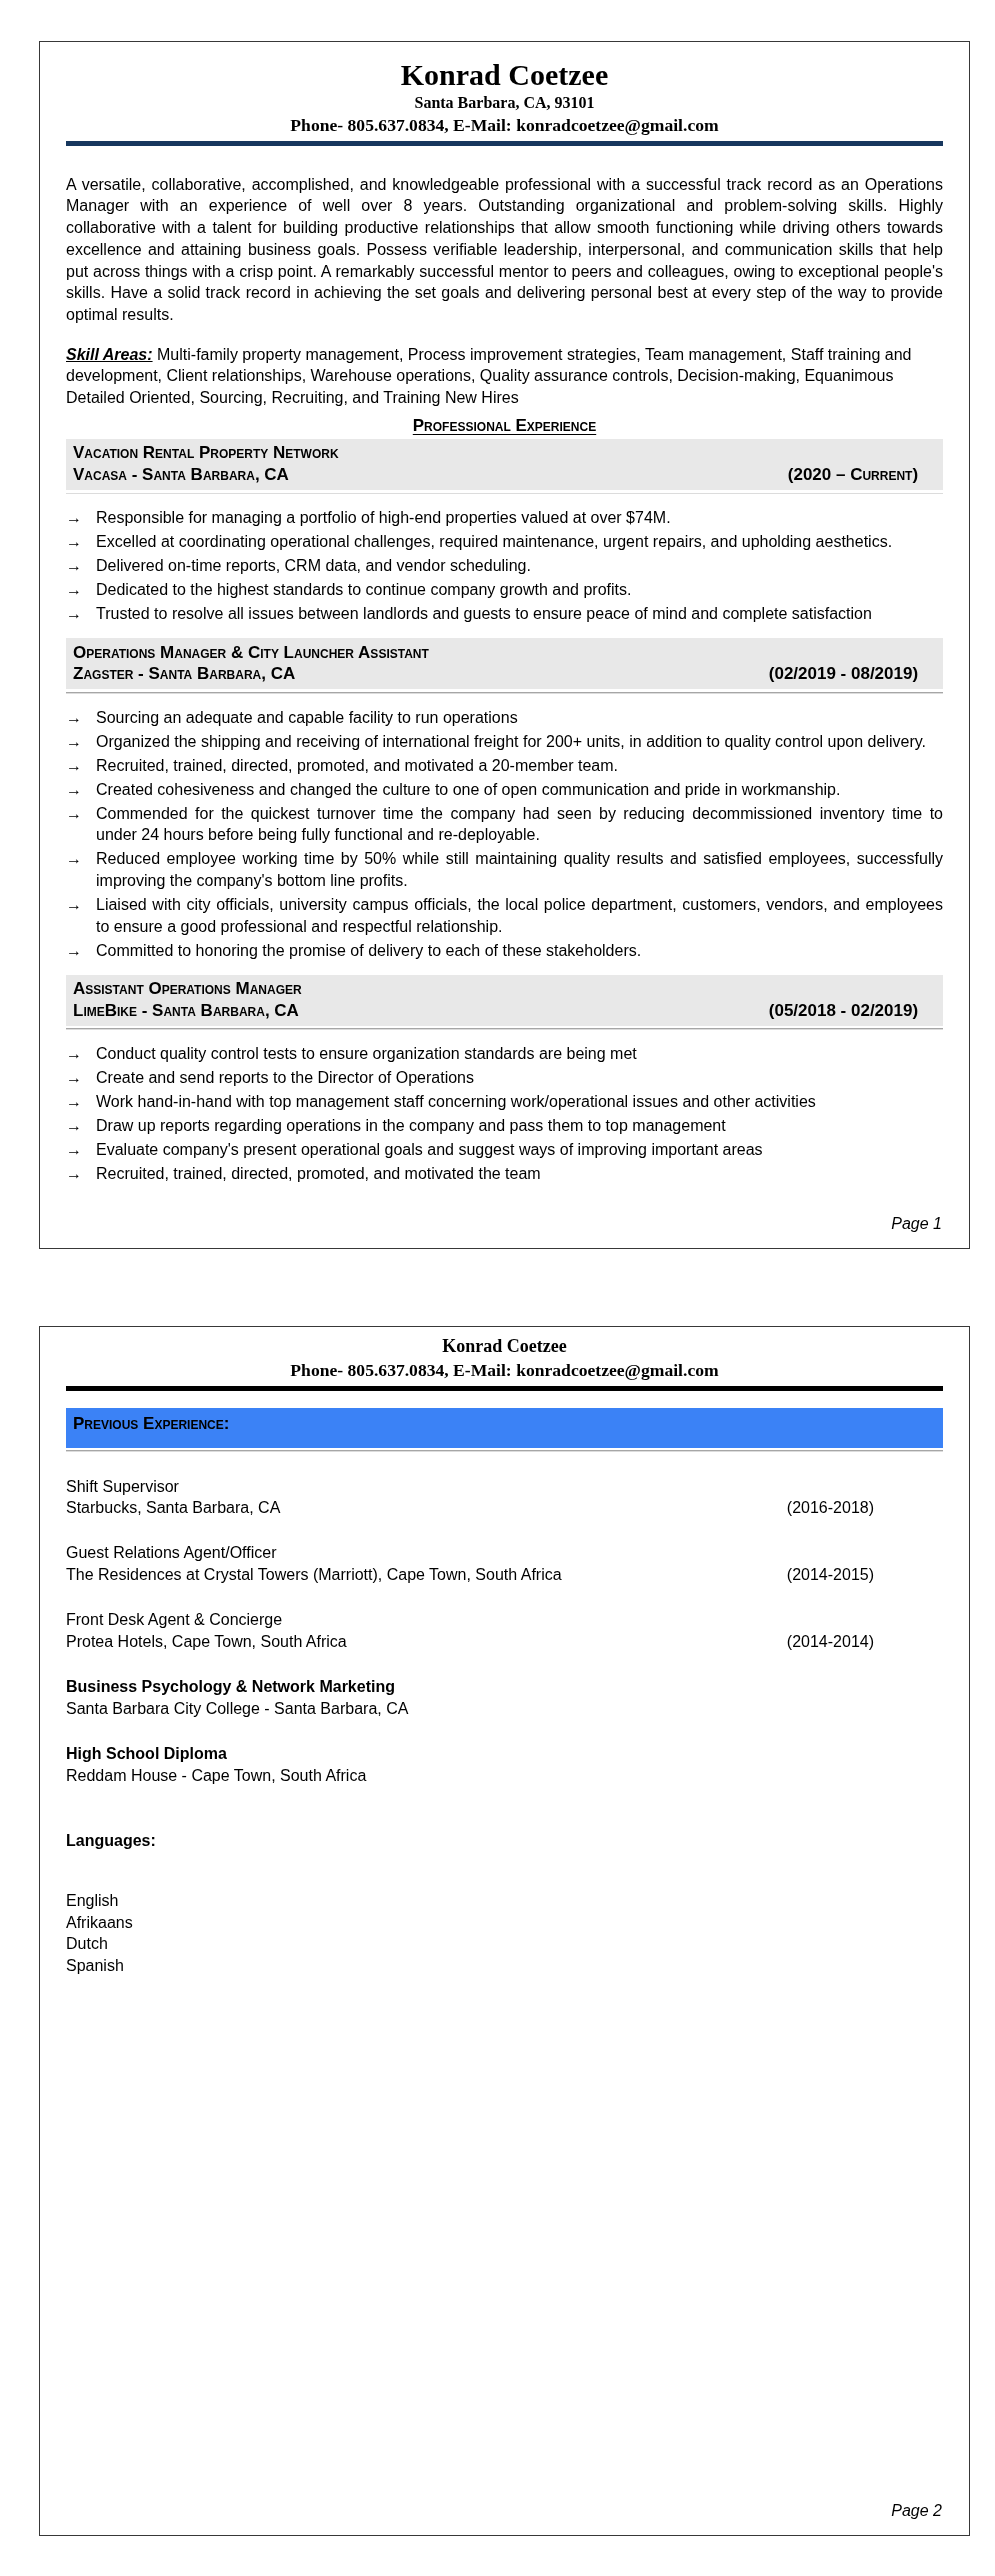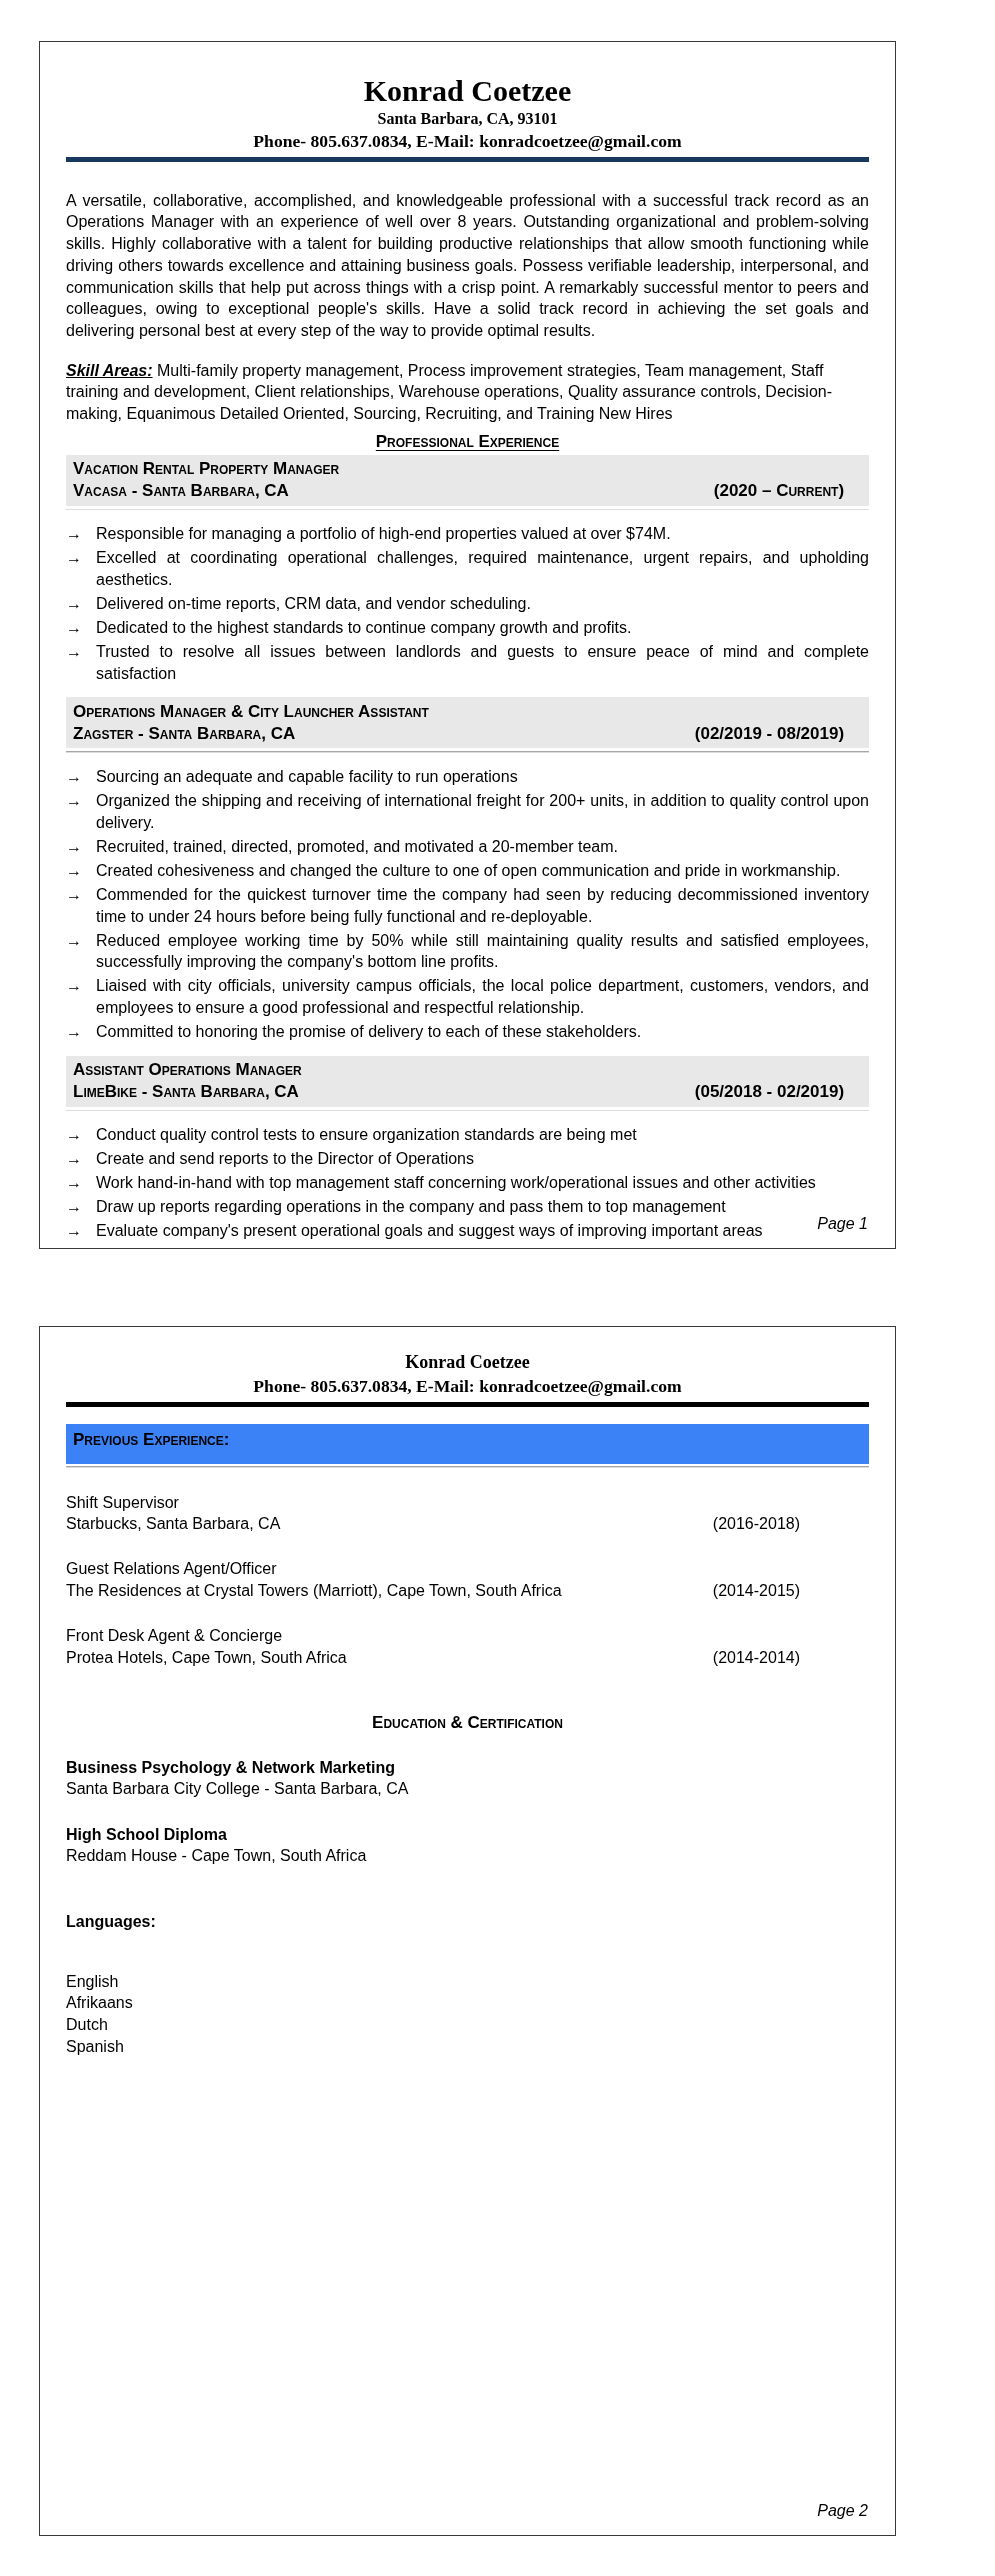--- a/index.html
+++ b/index.html
@@ -2,22 +2,22 @@
 <html style="font-size:9.4px"><head>
 <meta charset="utf-8">
 <style>
   * { margin:0; padding:0; box-sizing:border-box; }
   html,body { background:#ffffff; }
   body {
     width:995px; height:2576px; position:relative;
     font-family:"Liberation Sans", sans-serif; color:#000;
   }
   .page {
-    width:857px; margin-left:39px; background:#fff;
-    border:1.2px solid #383838; padding:16px 26px; position:relative; overflow:hidden;
+    width:931px; margin-left:39px; background:#fff;
+    border:1.2px solid #383838; padding:0 26px; position:relative; overflow:hidden;
   }
   #page1 { margin-top:41px; height:1208px; }
   #page2 { margin-top:77px; height:1210px; }
 
   
   .doc-header { text-align:center; font-family:"Liberation Serif", serif; font-weight:bold; padding-top:15px; }
   .doc-name { font-size:30px; line-height:35px; }
   .doc-address { font-size:16px; line-height:20px; margin-top:1.2px; }
   .doc-contact { font-size:17.6px; line-height:22px; margin-top:1.2px; }
   .rule-navy { height:4.7px; background:#17375E; margin-top:4.7px; }
@@ -92,21 +92,21 @@
 
   <p class="skills"><span class="skills-label">Skill Areas:</span> <span>Multi-family property management, Process improvement strategies, Team management, Staff training and development, Client relationships, Warehouse operations, Quality assurance controls, Decision-making, Equanimous Detailed Oriented, Sourcing, Recruiting, and Training New Hires</span></p>
 
   <div class="section-heading">
     <span class="sh-text">Professional Experience</span>
   </div>
 
   <div id="jobs-container">
   <section class="job">
     <div class="job-banner">
-      <div class="job-title">Vacation Rental Property Manager</div>
+      <div class="job-title">Vacation Rental Property Network</div>
       <div class="banner-sub">
         <span class="job-company">Vacasa - Santa Barbara, CA</span>
         <span class="job-dates">(2020 – Current)</span>
       </div>
     </div>
     <div class="banner-rule"></div>
     <ul class="bullets">
   <li class="bullet">
     <span class="arrow">→</span>
     <span class="bullet-text">Responsible for managing a portfolio of high-end properties valued at over $74M.</span>
@@ -261,23 +261,20 @@
 
   <div class="prev-entry">
     <div>Front Desk Agent &amp; Concierge</div>
     <div class="prev-row">
       <span>Protea Hotels, Cape Town, South Africa</span>
       <span class="prev-dates">(2014-2014)</span>
     </div>
   </div>
 </div>
 
-  <div class="section-heading no-underline">
-    <span class="sh-text">Education &amp; Certification</span>
-  </div>
 
   <div class="edu-entries" id="edu-container">
   <div class="edu-entry">
     <div class="edu-degree">Business Psychology &amp; Network Marketing</div>
     <div>Santa Barbara City College - Santa Barbara, CA</div>
   </div>
 
   <div class="edu-entry">
     <div class="edu-degree">High School Diploma</div>
     <div>Reddam House - Cape Town, South Africa</div>

